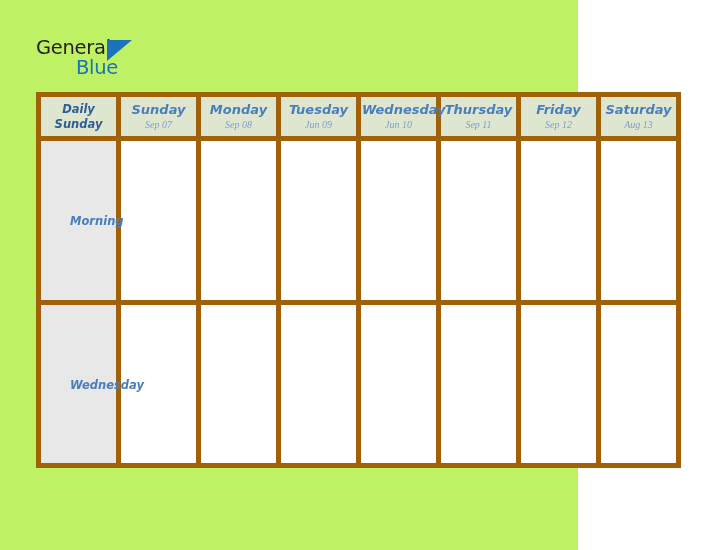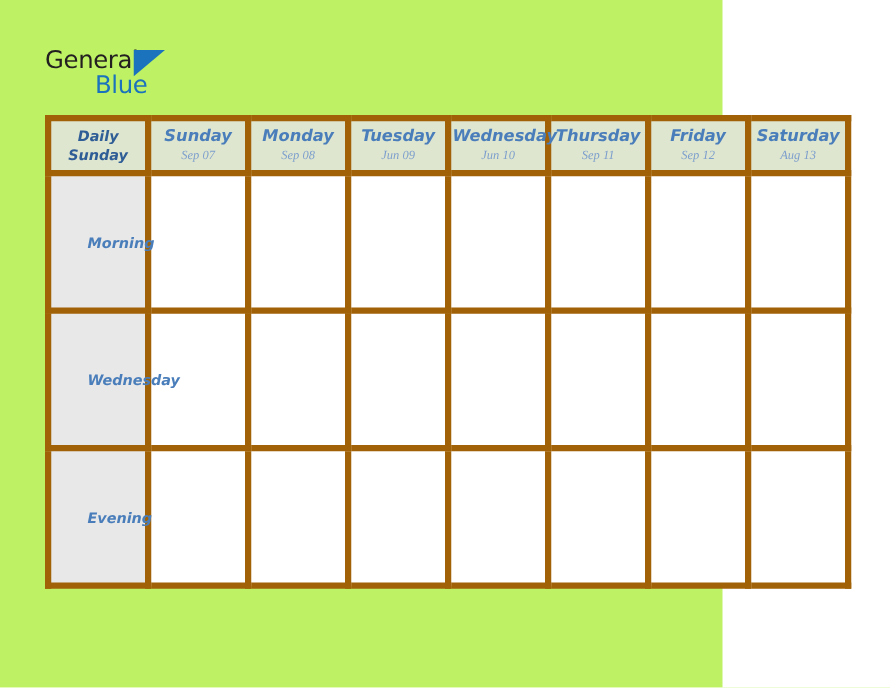--- a/index.html
+++ b/index.html
@@ -253,28 +253,16 @@
           <span>Wednesday</span>
         </td>
         <td></td>
         <td></td>
         <td></td>
         <td></td>
         <td></td>
         <td></td>
         <td></td>
       </tr>
-      <tr>
-        <td class="slot-label">
-          <span>Evening</span>
-        </td>
-        <td></td>
-        <td></td>
-        <td></td>
-        <td></td>
-        <td></td>
-        <td></td>
-        <td></td>
-      </tr>
     </tbody>
   </table>
 
 </div>
 
 </body></html>

